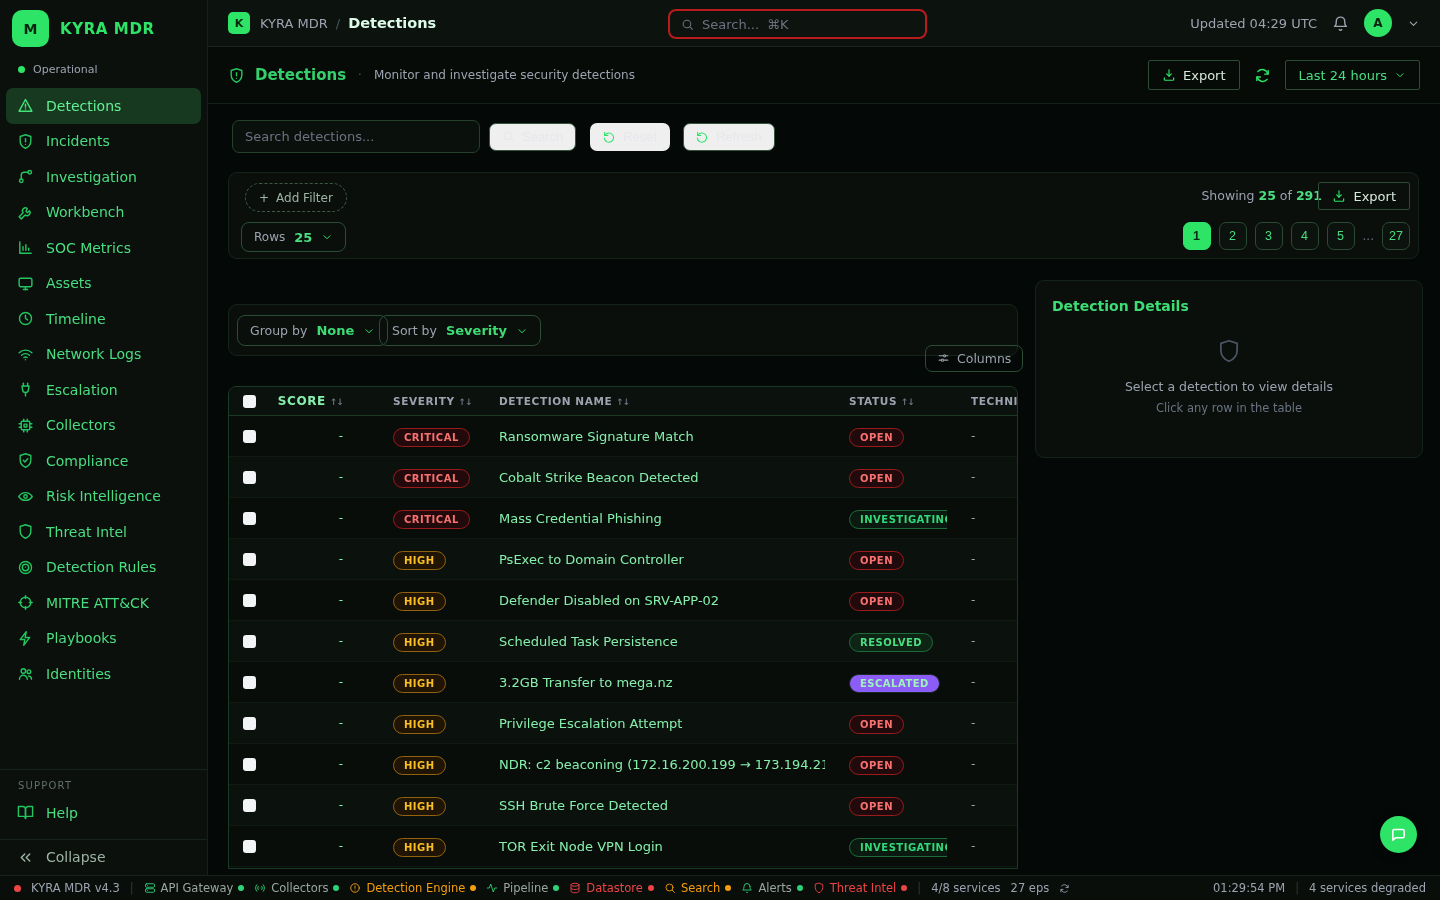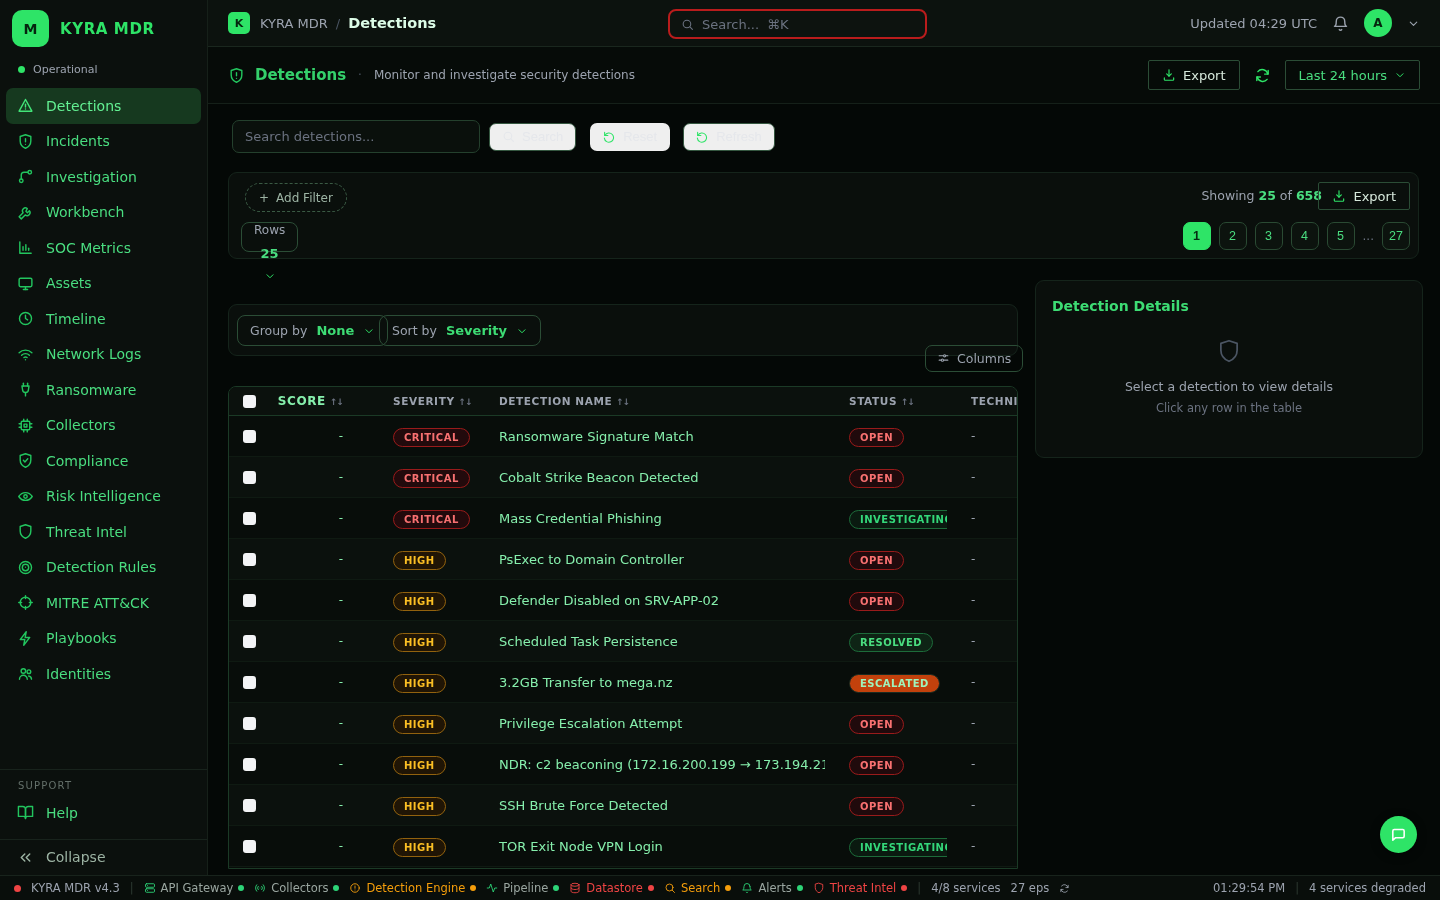--- a/index.html
+++ b/index.html
@@ -76,21 +76,21 @@
   .tb-btn svg { width:13px; height:13px; }
   .tb-btn.noborder { border-color:transparent; }
   .tb-btn .gi { color:#2ee467; display:flex; }
   .tb-search-icon { display:flex; color:#e5e7eb; }
 
   .panel { background:#0a0f0c; border:1px solid #15241b; border-radius:9px; }
   .filter-panel { position:absolute; top:68px; left:20px; width:1191px; height:87px; }
   .add-filter { position:absolute; left:16px; top:10px; height:29px; display:inline-flex; align-items:center;
     gap:7px; padding:0 13px; border:1px dashed #3a5a44; border-radius:15px; color:#9db4a4; font-size:12px; cursor:pointer; }
   .rows-select { position:absolute; left:12px; top:49px; height:30px; display:inline-flex; align-items:center;
-    gap:9px; padding:0 12px; border:1px solid #2b4d36; border-radius:8px; cursor:pointer;flex-direction:column; }
+    gap:9px; padding:0 12px; border:1px solid #2b4d36; border-radius:8px; cursor:pointer; }
   .rows-label { color:#9ca3af; font-size:12px; }
   .rows-value { color:#4ade80; font-weight:bold; font-size:13px; }
   .gchev { color:#2ee467; display:flex; } .gchev svg { width:12px; height:12px; }
   .showing { position:absolute; top:15px; right:96px; color:#9ca3af; font-size:12.5px; }
   .showing b { color:#4ade80; font-weight:bold; }
   .fp-export { position:absolute; top:9px; right:8px; height:28px; }
   .pagination { position:absolute; top:49px; right:8px; display:flex; align-items:center; gap:8px; }
   .page-btn { width:28px; height:28px; border:1px solid #2a4a33; border-radius:7px; background:#0c130e;
     color:#4ade80; font-size:12.5px; display:flex; align-items:center; justify-content:center; cursor:pointer; }
   .page-btn.active { background:#2ee467; border-color:#2ee467; color:#052b12; font-weight:bold; }
@@ -123,21 +123,21 @@
   .col-sev, .col-name, .col-status, .col-tech { padding-left:24px; }
   .col-name { color:#86efac; font-size:13px; }
   .col-tech { color:#9ca3af; font-size:12px; }
   .badge { display:inline-flex; align-items:center; padding:3px 10px; border-radius:11px;
     font-size:10px; font-weight:bold; letter-spacing:.5px; border:1px solid transparent; }
   .sev-critical { color:#f87171; border-color:#991b1b; background:#220a0c; }
   .sev-high { color:#fbbf24; border-color:#92620e; background:#201505; }
   .st-open { color:#f87171; border-color:#991b1b; background:#200a0c; }
   .st-investigating { color:#34d77a; border-color:#1d6b3a; background:#0a1a10; }
   .st-resolved { color:#4ade80; border-color:#1d6b3a; background:#0e2415; }
-  .st-escalated { color:#9ff3bb; border-color:#1a2a20; background:#c2410c; }
+  .st-escalated { color:#9ff3bb; border-color:#1a2a20; background:#8b5cf6; }
 
   
   .details { position:absolute; top:176px; left:827px; width:388px; height:178px; padding:17px 16px; }
   .details-title { color:#3ddc74; font-weight:bold; font-size:14px; }
   .details-empty { text-align:center; margin-top:24px; }
   .details-empty svg { width:26px; height:26px; color:#4b5563; stroke-width:1.6; }
   .de-1 { color:#9ca3af; font-size:12.5px; margin-top:11px; }
   .de-2 { color:#6b7280; font-size:11.5px; margin-top:7px; }
 
   .chat-fab { position:fixed; left:1380px; top:816px; width:37px; height:37px; border-radius:50%;
@@ -259,21 +259,21 @@
         </div>
         <div class="nav-item">
           <span class="nicon">
               <svg viewBox="0 0 24 24">
                 <path d="M9 7V3"></path>
                 <path d="M15 7V3"></path>
                 <path d="M7 7h10l-.8 5a4.2 4.2 0 0 1-8.4 0Z"></path>
                 <path d="M12 16.5V21"></path>
               </svg>
             </span>
-          <span>Ransomware</span>
+          <span>Escalation</span>
         </div>
         <div class="nav-item">
           <span class="nicon">
               <svg viewBox="0 0 24 24">
                 <rect x="6" y="6" width="12" height="12" rx="1.5"></rect>
                 <rect x="10" y="10" width="4" height="4"></rect>
                 <path d="M9.5 3v3M14.5 3v3M9.5 18v3M14.5 18v3M3 9.5h3M3 14.5h3M18 9.5h3M18 14.5h3"></path>
               </svg>
             </span>
           <span>Collectors</span>
@@ -485,21 +485,21 @@
             <span class="gchev">
                 <svg viewBox="0 0 24 24">
                   <path d="m6 9.5 6 6 6-6"></path>
                 </svg>
               </span>
           </div>
           <div class="showing">
             <span>Showing</span>
             <b>25</b>
             <span>of</span>
-            <b>658</b>
+            <b>291</b>
           </div>
           <button class="btn fp-export">
             <svg viewBox="0 0 24 24">
                 <path d="M12 3v11"></path>
                 <path d="m8 10 4 4 4-4"></path>
                 <path d="M4 17v2.5A1.5 1.5 0 0 0 5.5 21h13a1.5 1.5 0 0 0 1.5-1.5V17"></path>
               </svg>
             <span>Export</span>
           </button>
           <div class="pagination">

